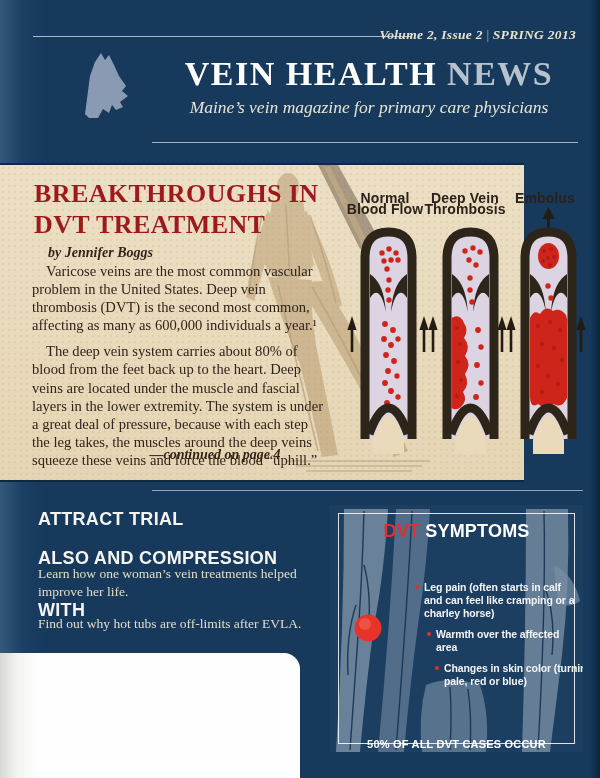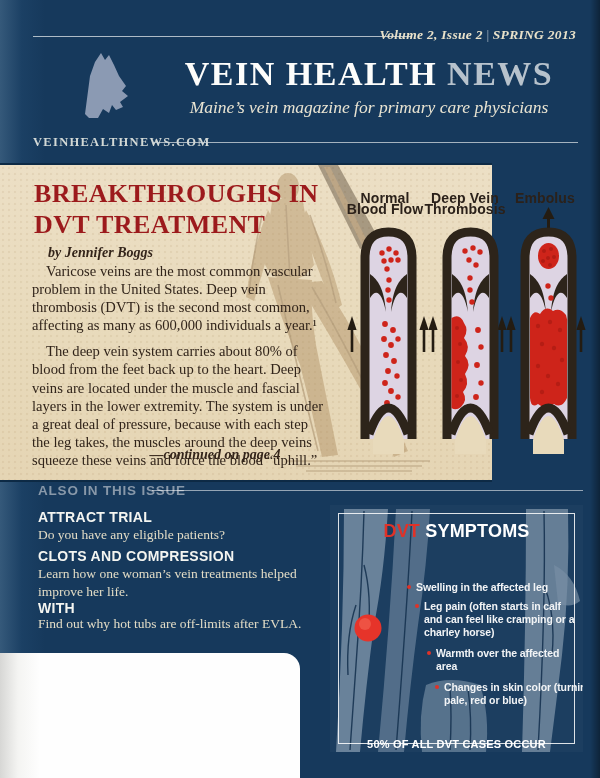--- a/index.html
+++ b/index.html
@@ -29,42 +29,42 @@
     letter-spacing:1.3px;color:#d3d9d6;font-weight:bold;text-decoration:none;}
   .site-rule{top:142px;left:152px;width:426px;height:1px;background:#c9d2d8;opacity:.8;}
 
   
   .panel{
     top:163px;left:0;width:492px;height:315px;
     background:
       radial-gradient(rgba(151,117,66,.10) 1px, transparent 1.6px),
       linear-gradient(180deg,#ecdfc5 0,#e8dabb 55%,#e5d5b4 100%);
     background-size:6px 6px,100% 100%;
-    border-top:2px solid #0d2a45;border-bottom:2px solid #0d2a45;
+    border-top:2px solid #0d2a45;border-bottom:2px solid #0d2a45;padding-left:32px;
   }
   .headline{top:13px;left:34px;font-family:"Liberation Serif",serif;font-weight:bold;
     font-size:26px;line-height:31px;color:#9c1a1c;letter-spacing:.4px;}
   .byline{top:80px;left:48px;font-family:"Liberation Serif",serif;font-style:italic;
     font-weight:bold;font-size:14px;color:#33241ا;color:#33241a;}
   .bodycopy{top:97px;left:32px;width:294px;font-family:"Liberation Serif",serif;
     font-size:14.6px;line-height:18.1px;color:#31241a;}
   .bodycopy p{margin:0 0 8px 0;text-indent:14px;}
   .continued{top:282px;left:110px;width:210px;text-align:center;
     font-family:"Liberation Serif",serif;font-style:italic;font-weight:bold;
     font-size:14px;color:#33241a;}
 
   .tube-label{top:28px;width:84px;text-align:center;font-size:14px;font-weight:bold;
     line-height:10.5px;color:#2b211a;letter-spacing:.1px;}
   .tl1{left:343px;} .tl2{left:423px;} .tl3{left:503px;}
 
   
   .also-head{top:483px;left:38px;font-size:13.5px;font-weight:bold;color:#8898a9;
     letter-spacing:.8px;}
   .also-rule{top:490px;left:152px;width:431px;height:1px;background:rgba(255,255,255,.55);}
-  .item-title{left:38px;font-size:14px;font-weight:bold;color:#f4f5f1;letter-spacing:.3px;}
+  .item-title{left:38px;font-size:18px;font-weight:bold;color:#f4f5f1;letter-spacing:.3px;}
   .item-desc{left:38px;font-family:"Liberation Serif",serif;font-size:13.5px;
     line-height:17.5px;color:#e2dcc6;width:280px;}
   .it1{top:509px;} .id1{top:526px;}
   .it2{top:548px;} .id2{top:565px;}
   .it3{top:600px;} .id3{top:615px;}
 
   
   .dvt-box{top:505px;left:330px;width:253px;height:247px;background:#1c3e60;overflow:hidden;}
   .dvt-border{position:absolute;top:8px;left:8px;right:8px;bottom:8px;
     border:1px solid rgba(255,255,255,.85);pointer-events:none;}
@@ -100,21 +100,20 @@
     <span>Volume 2, Issue 2</span><span class="sep">|</span><span>SPRING 2013</span>
   </div>
 
   <svg class="abs maine" viewBox="0 0 58 78">
     <path fill="#8b9ab3" d="M9,64 L14,26 L19,12 L25,3 L29,10 L33,5 L38,15 L43,26 L50,36 L46,41 L52,46 L44,52 L47,57 L40,60 L36,55 L33,63 L27,59 L22,68 L13,68 Z"></path>
   </svg>
 
   <div class="abs mast-title"><span>VEIN HEALTH </span><span class="accent">NEWS</span></div>
   <div class="abs mast-tag">Maine’s vein magazine for primary care physicians</div>
 
-  <a class="abs site" href="#">VEINHEALTHNEWS.COM</a>
   <div class="abs site-rule"></div>
 
   <div class="abs panel">
 
     <svg class="abs" style="left:0;top:0;" width="600" height="315" viewBox="0 0 600 315">
       <g opacity="0.42" style="filter:blur(.5px)">
         <ellipse cx="288" cy="22" rx="11" ry="14" fill="#a9875a"></ellipse>
         <path d="M272,36 Q288,30 303,37 L314,100 Q302,116 286,117 Q270,112 264,98 Z" fill="#ad8c5e"></path>
         <path d="M268,45 Q252,85 246,132 L254,136 Q266,96 276,60 Z" fill="#ad8c5e"></path>
         <path d="M306,45 Q330,90 342,140 L333,146 Q318,100 300,60 Z" fill="#ad8c5e"></path>
@@ -272,27 +271,25 @@
             <circle cx="28" cy="150" r="2.2"></circle>
             <circle cx="38" cy="158" r="2.2"></circle>
           <circle cx="22" cy="166" r="2.2"></circle>
         </g>
         <path d="M9,208 Q28.5,156 48,208" fill="none" stroke="#2d241a" stroke-width="9"></path>
         <path d="M13,214 Q28.5,166 44,214 L44,228 L13,228 Z" fill="#e8dabb"></path>
       </g>
     </svg>
   </div>
 
-  <div class="abs also-head">ALSO IN THIS ISSUE</div>
   <div class="abs also-rule"></div>
 
   <div class="abs item-title it1">ATTRACT TRIAL</div>
-  <div class="abs item-desc id1">Do you have any eligible patients?</div>
-
-  <div class="abs item-title it2">CLOTS AND COMPRESSION</div>
+
+  <div class="abs item-title it2">ALSO AND COMPRESSION</div>
   <div class="abs item-desc id2">Learn how one woman’s vein treatments helped improve her life.</div>
 
   <div class="abs item-title it3">WITH</div>
   <div class="abs item-desc id3">Find out why hot tubs are off-limits after EVLA.</div>
 
   <div class="abs dvt-box">
     <svg style="position:absolute;left:0;top:0;" width="253" height="247" viewBox="0 0 253 247">
       <g opacity=".8">
         <path d="M14,4 L58,4 Q54,70 44,120 Q36,180 30,247 L6,247 Q14,120 14,4 Z" fill="#8ea2b5" opacity=".85"></path>
         <path d="M66,4 L100,4 Q97,60 88,120 Q80,180 74,247 L48,247 Q60,120 66,4 Z" fill="#8ea2b5" opacity=".6"></path>
@@ -312,21 +309,20 @@
       </g>
       <circle cx="38" cy="123" r="13.5" fill="#e6342a"></circle>
       <circle cx="35" cy="119" r="6" fill="#f05a4a" opacity=".8"></circle>
     </svg>
 
     <div class="dvt-border"></div>
 
     <div class="dvt-head"><span class="accent">DVT</span><span> SYMPTOMS</span></div>
 
     <ul class="dvt-list">
-      <li class="b1">Swelling in the affected leg</li>
       <li class="b2">Leg pain (often starts in calf and can feel like cramping or a charley horse)</li>
       <li class="b3">Warmth over the affected area</li>
       <li class="b4">Changes in skin color (turning pale, red or blue)</li>
     </ul>
 
     <div class="dvt-foot">
       <span>50% OF ALL DVT CASES OCCUR</span><br>
       <span>WITH NO SYMPTOMS</span>
     </div>
   </div>

